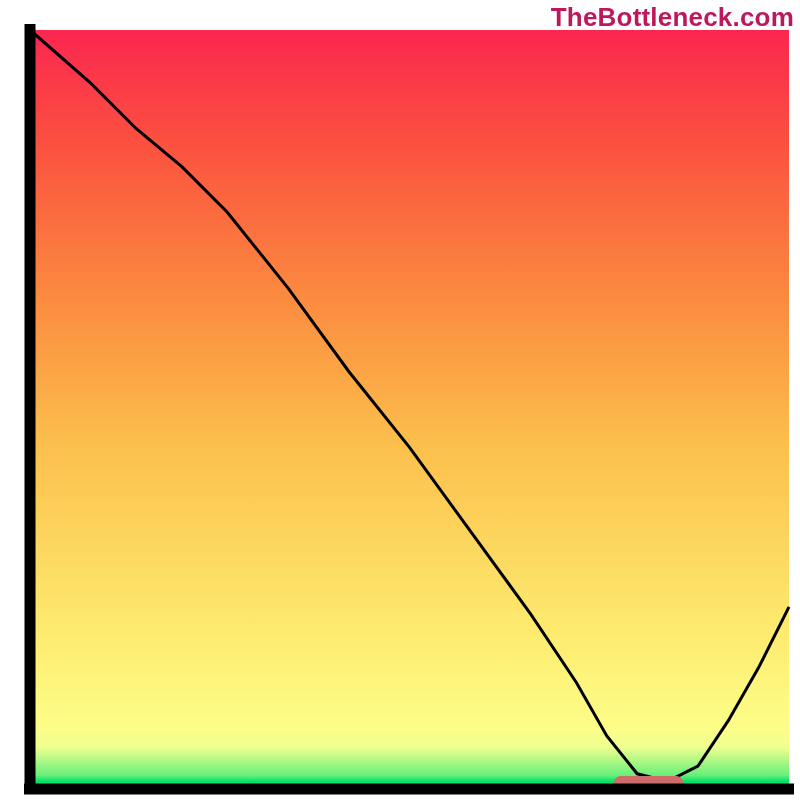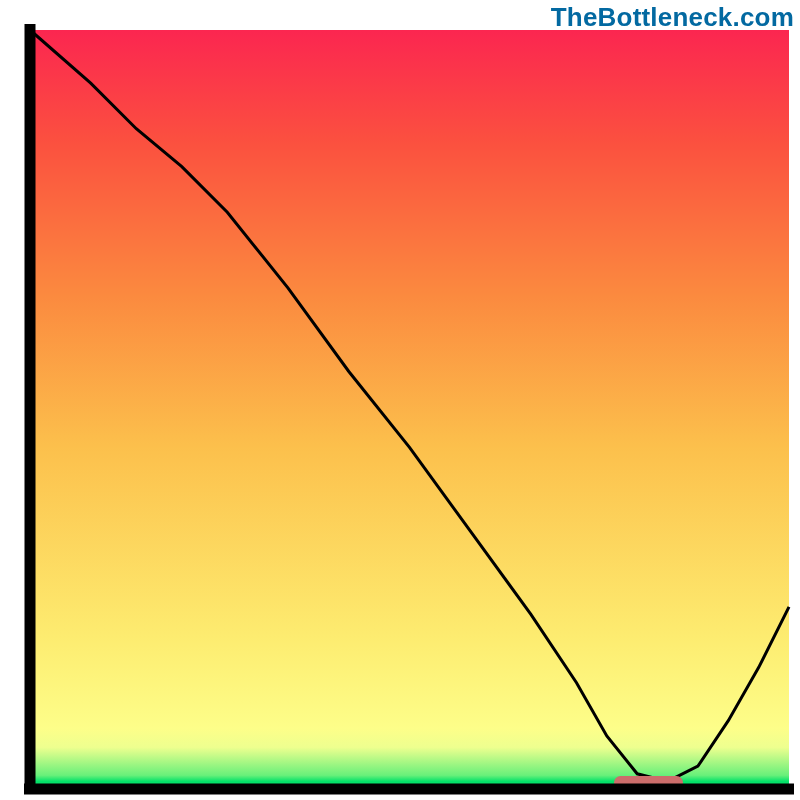--- a/index.html
+++ b/index.html
@@ -17,21 +17,21 @@
     width: 800px;
     height: 800px;
   }
   .watermark {
     position: absolute;
     top: 2px;
     right: 6px;
     font-family: Arial, Helvetica, sans-serif;
     font-size: 26px;
     font-weight: 600;
-    color: #0369a1;
+    color: #be185d;
     letter-spacing: 0.2px;
   }
   .plot-area {
     position: absolute;
     left: 30px;
     top: 30px;
     width: 759px;
     height: 759px;
     background: linear-gradient(
       to top,

